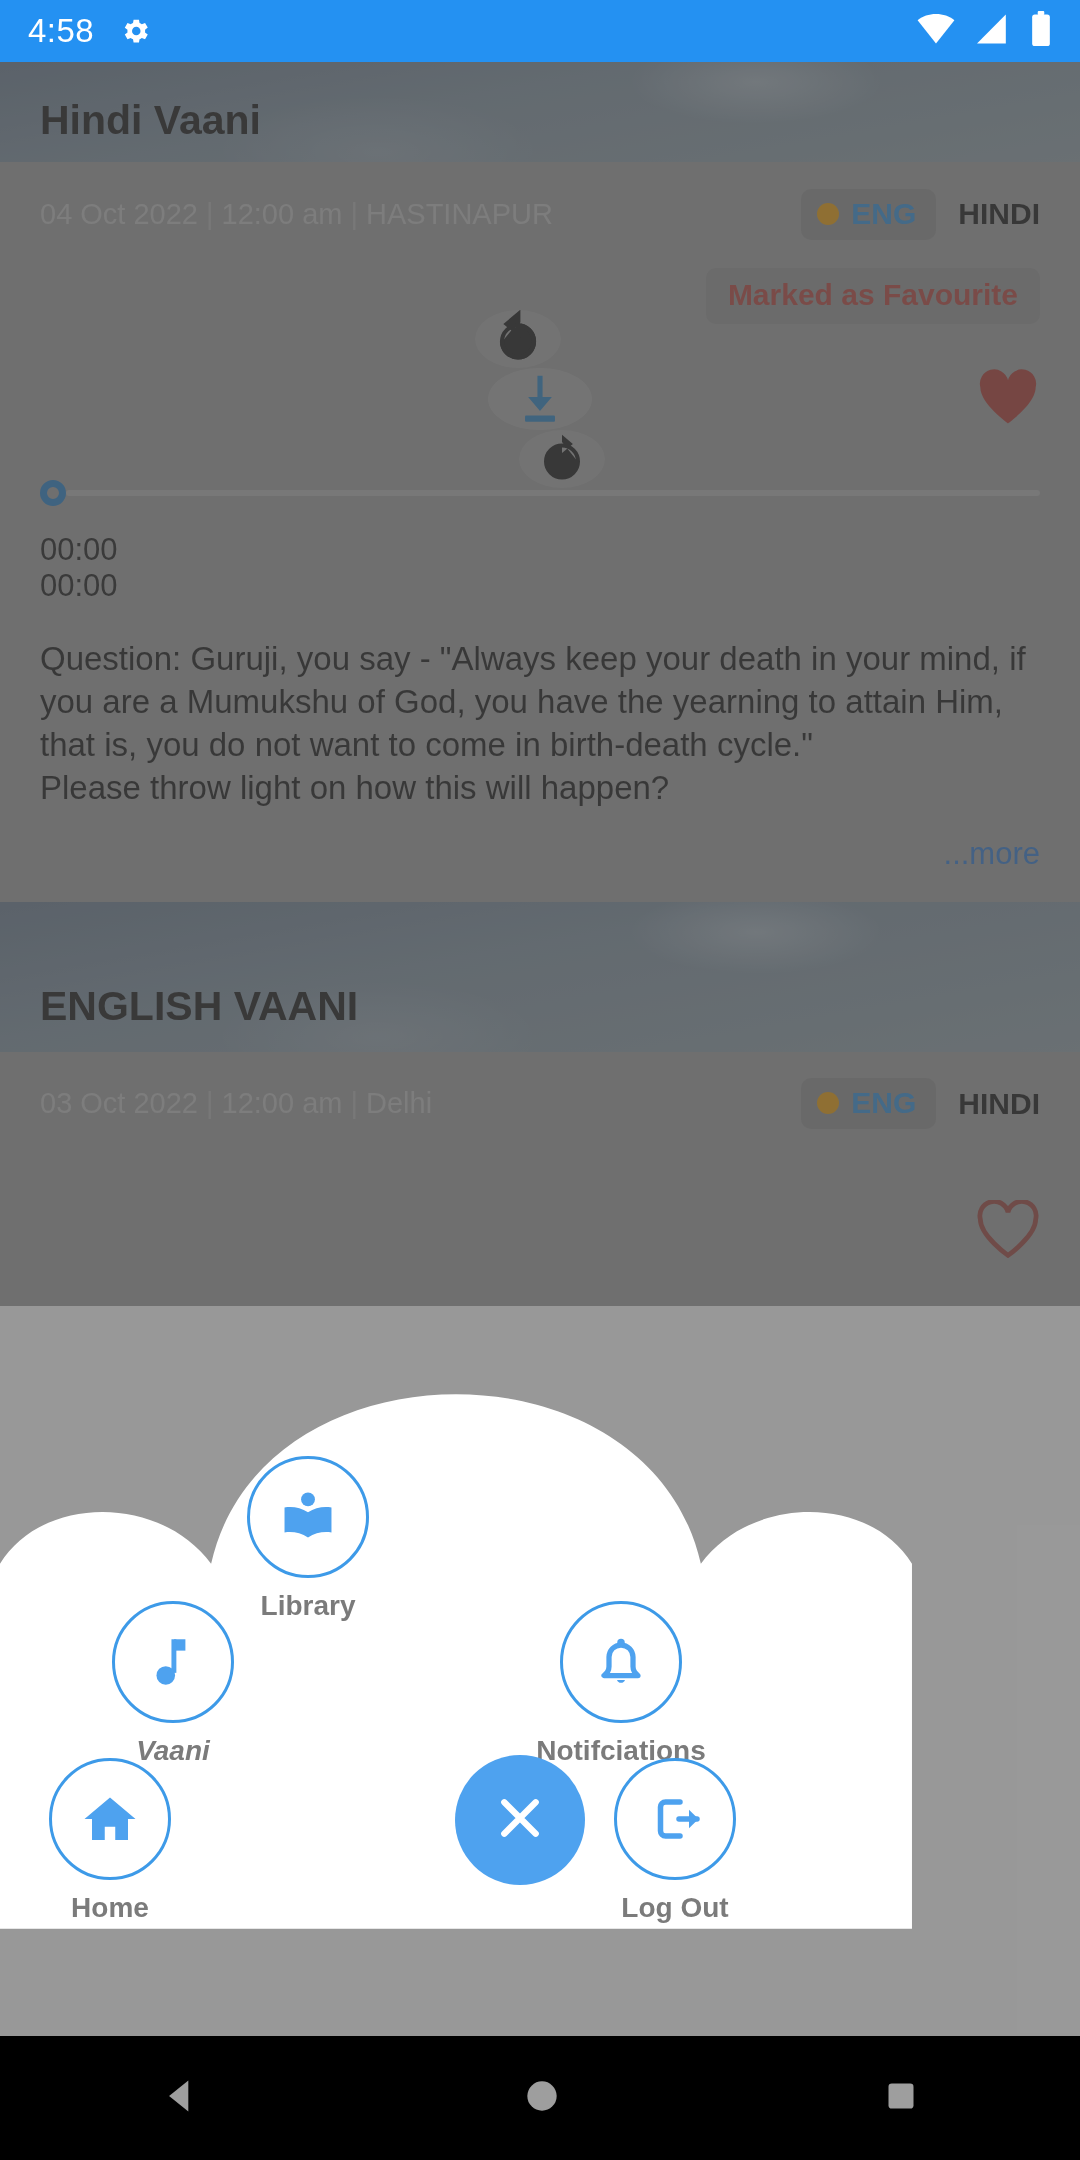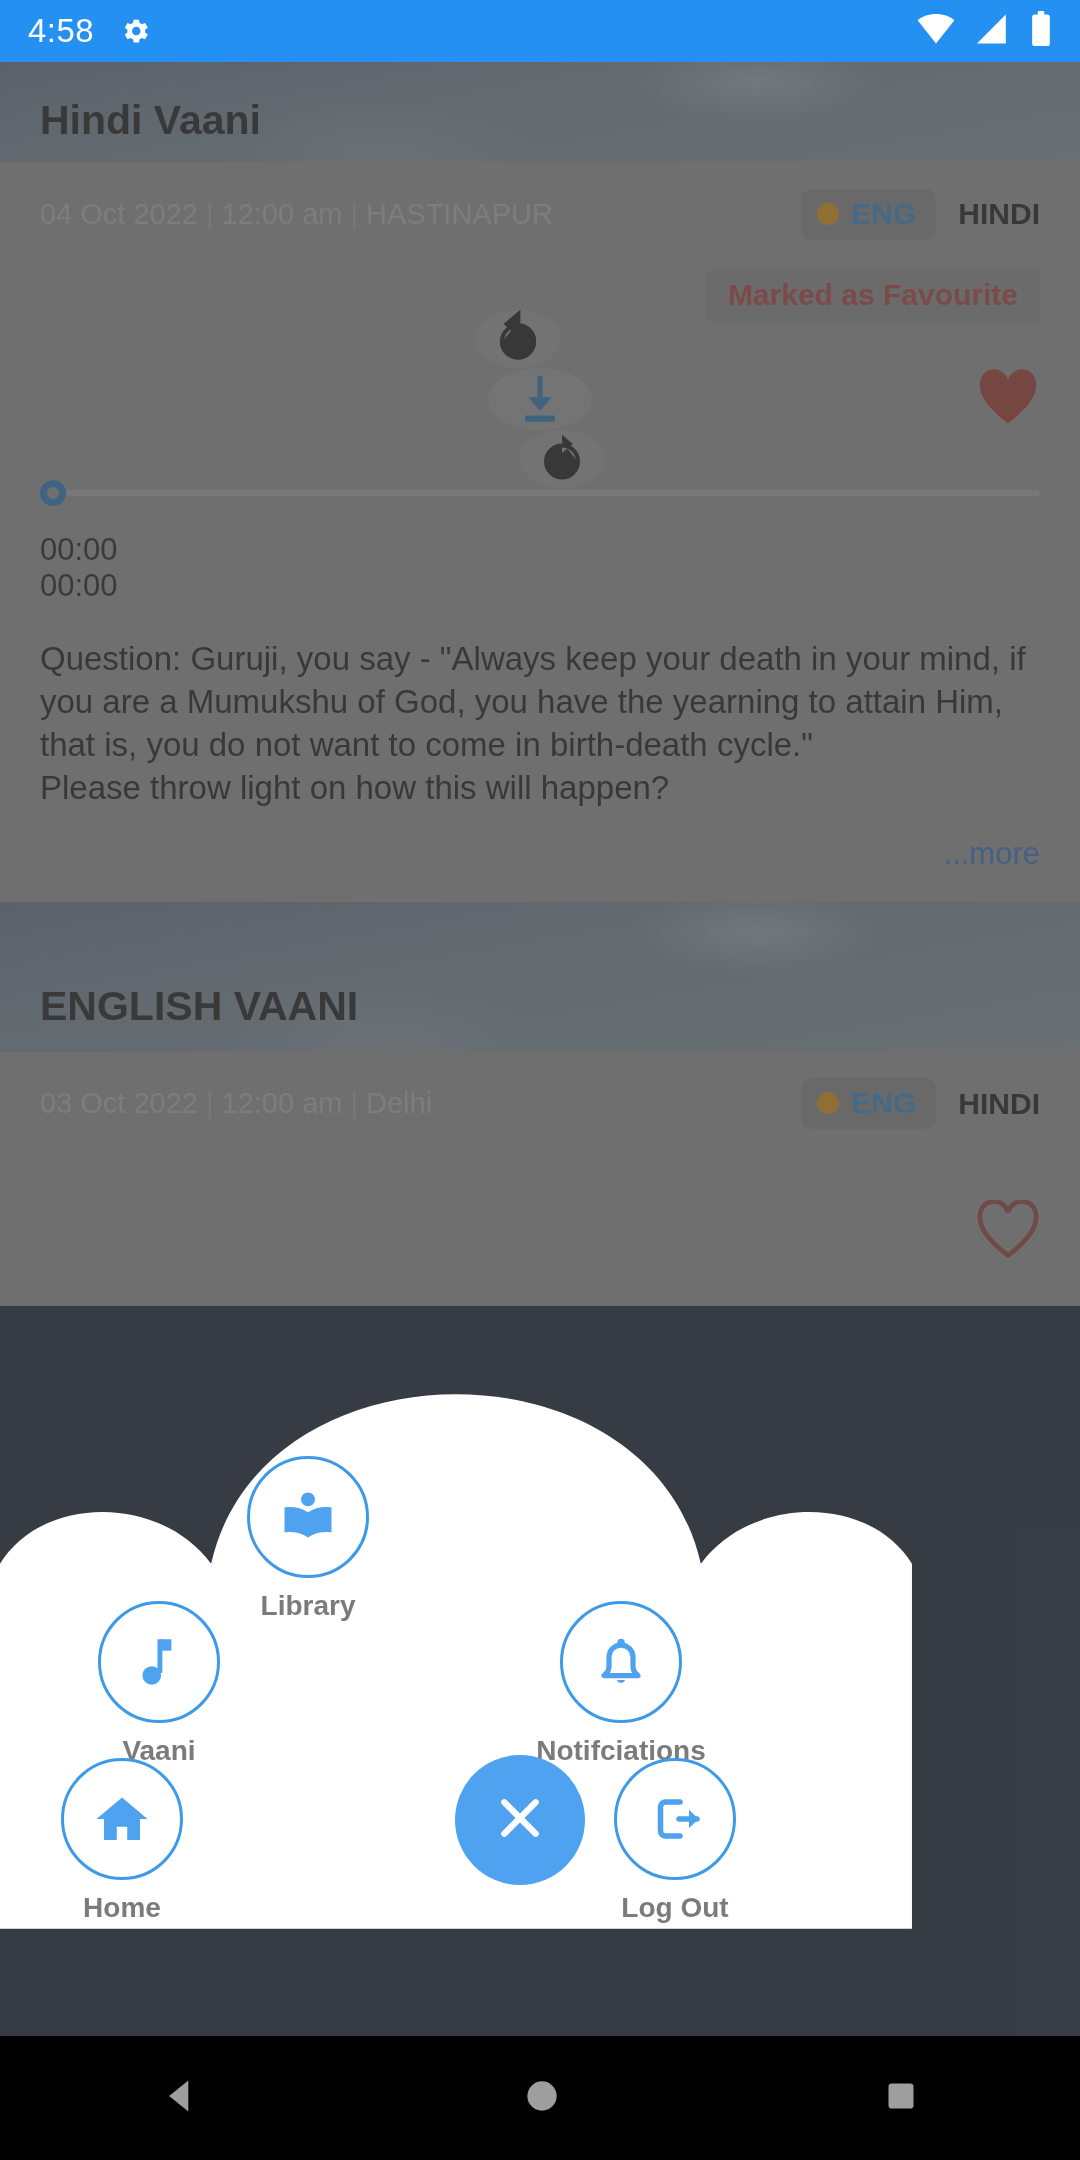--- a/index.html
+++ b/index.html
@@ -5,21 +5,21 @@
   * { box-sizing: border-box; margin: 0; padding: 0; }
   html, body {
     width: 1080px; height: 2160px;
     background: #000;
     font-family: "Liberation Sans", sans-serif;
     overflow: hidden;
   }
   #screen {
     position: relative;
     width: 1080px; height: 2160px;
-    background: #0f172a;
+    background: #e5e5e5;
     overflow: hidden;
   }
 
   
   #status-bar {
     position: absolute; top: 0; left: 0;
     width: 1080px; height: 62px;
     background: #2491f2;
     display: flex; align-items: center;
     padding: 0 28px;
@@ -333,21 +333,21 @@
         <svg width="64" height="64" viewBox="0 0 24 24" fill="#4ea2ef">
           <circle cx="12" cy="5.4" r="2.6"></circle>
           <path d="M3.2 8.4v9.4c2.9-.5 6.1.1 8.8 1.9V10.2C9.3 8.4 6.1 7.9 3.2 8.4z"></path>
           <path d="M20.8 8.4v9.4c-2.9-.5-6.1.1-8.8 1.9V10.2c2.7-1.8 5.9-2.3 8.8-1.8z"></path>
         </svg>
       </span>
       <span class="fab-label">Library</span>
     </div>
 
 
-    <div class="fab-item" style="left:59px; top:255px;">
+    <div class="fab-item" style="left:73px; top:255px;font-style:italic;">
       <span class="fab-circle">
         <svg width="58" height="62" viewBox="0 0 20 24" fill="#4ea2ef">
           <path d="M10.4 3.2h4.4v4.4h-4.4z"></path>
           <rect x="9.4" y="3.2" width="1.9" height="13"></rect>
           <circle cx="7.2" cy="17.2" r="3.6"></circle>
         </svg>
       </span>
       <span class="fab-label">Vaani</span>
     </div>
 
@@ -355,21 +355,21 @@
       <span class="fab-circle">
         <svg width="60" height="62" viewBox="0 0 24 24" fill="none" stroke="#4ea2ef" stroke-width="2.1" stroke-linejoin="round">
           <path d="M5.2 17.4h13.6c-1.5-1.1-2-2.1-2-3.6V10A4.8 4.8 0 0012 5.2 4.8 4.8 0 007.2 10v3.8c0 1.5-.5 2.5-2 3.6z"></path>
           <circle cx="12" cy="4.2" r="1.5" fill="#4ea2ef" stroke="none"></circle>
           <path d="M10.4 19.2a1.7 1.7 0 003.2 0z" fill="#4ea2ef" stroke="none"></path>
         </svg>
       </span>
       <span class="fab-label">Notifciations</span>
     </div>
 
-    <div class="fab-item" style="left:22px; top:412px;justify-content:flex-end;">
+    <div class="fab-item" style="left:10px; top:412px;justify-content:flex-end;">
       <span class="fab-circle">
         <svg width="60" height="60" viewBox="0 0 24 24" fill="#4ea2ef">
           <path d="M12 3.4L1.8 12h3v8.4h5.1v-5.3h4.2v5.3h5.1V12h3L12 3.4z"></path>
         </svg>
       </span>
       <span class="fab-label">Home</span>
     </div>
 
     <div class="fab-item" style="left:575px; top:412px;">
       <span class="fab-circle">

